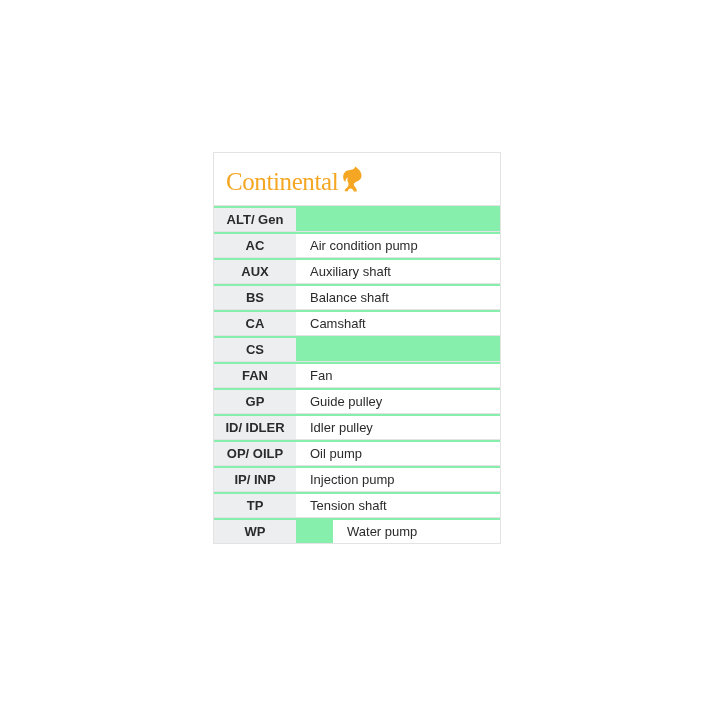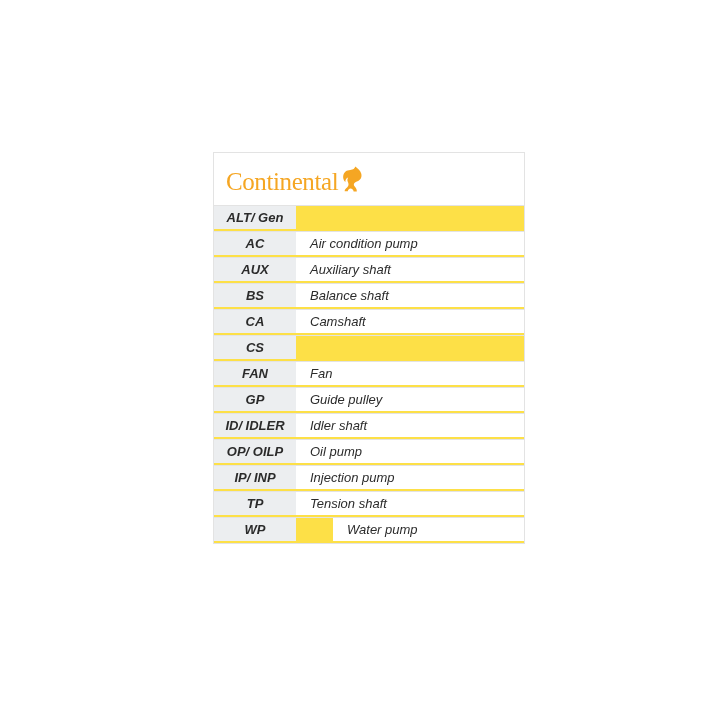--- a/index.html
+++ b/index.html
@@ -15,22 +15,22 @@
   }
   .stage {
     position: relative;
     width: 720px;
     height: 720px;
   }
   .legend-card {
     position: absolute;
     left: 213px;
     top: 152px;
-    width: 312px;
-    background: #fde047;
+    width: 288px;
+    background: #86efac;
     border: 1px solid #e3e3e3;
     box-sizing: border-box;
   }
   .brand-row {
     height: 52px;
     display: flex;
     align-items: center;
     padding-left: 12px;
     border-bottom: 1px solid #e3e3e3;
     background: #ffffff;
@@ -53,24 +53,23 @@
     height: 28px;
     position: relative;
     margin-left: 1px;
     margin-bottom: 1px;
   }
   .brand-horse svg {
     display: block;
   }
   .legend-row {
     display: flex;
-    align-items: flex-start;
+    align-items: flex-end;
     border-bottom: 1px solid #e3e3e3;
     min-height: 25px;
-    font-style: italic;
   }
   .legend-row:last-child {
     border-bottom: none;
     gap: 37px;
   }
   .abbr-cell {
     width: 82px;
     min-width: 82px;
     background: #eceef0;
     color: #2b2b2b;
@@ -139,21 +138,21 @@
       <div class="legend-row">
         <div class="abbr-cell">FAN</div>
         <div class="desc-cell">Fan</div>
       </div>
       <div class="legend-row">
         <div class="abbr-cell">GP</div>
         <div class="desc-cell">Guide pulley</div>
       </div>
       <div class="legend-row">
         <div class="abbr-cell">ID/ IDLER</div>
-        <div class="desc-cell">Idler shaft</div>
+        <div class="desc-cell">Idler pulley</div>
       </div>
       <div class="legend-row">
         <div class="abbr-cell">OP/ OILP</div>
         <div class="desc-cell">Oil pump</div>
       </div>
       <div class="legend-row">
         <div class="abbr-cell">IP/ INP</div>
         <div class="desc-cell">Injection pump</div>
       </div>
       <div class="legend-row">

